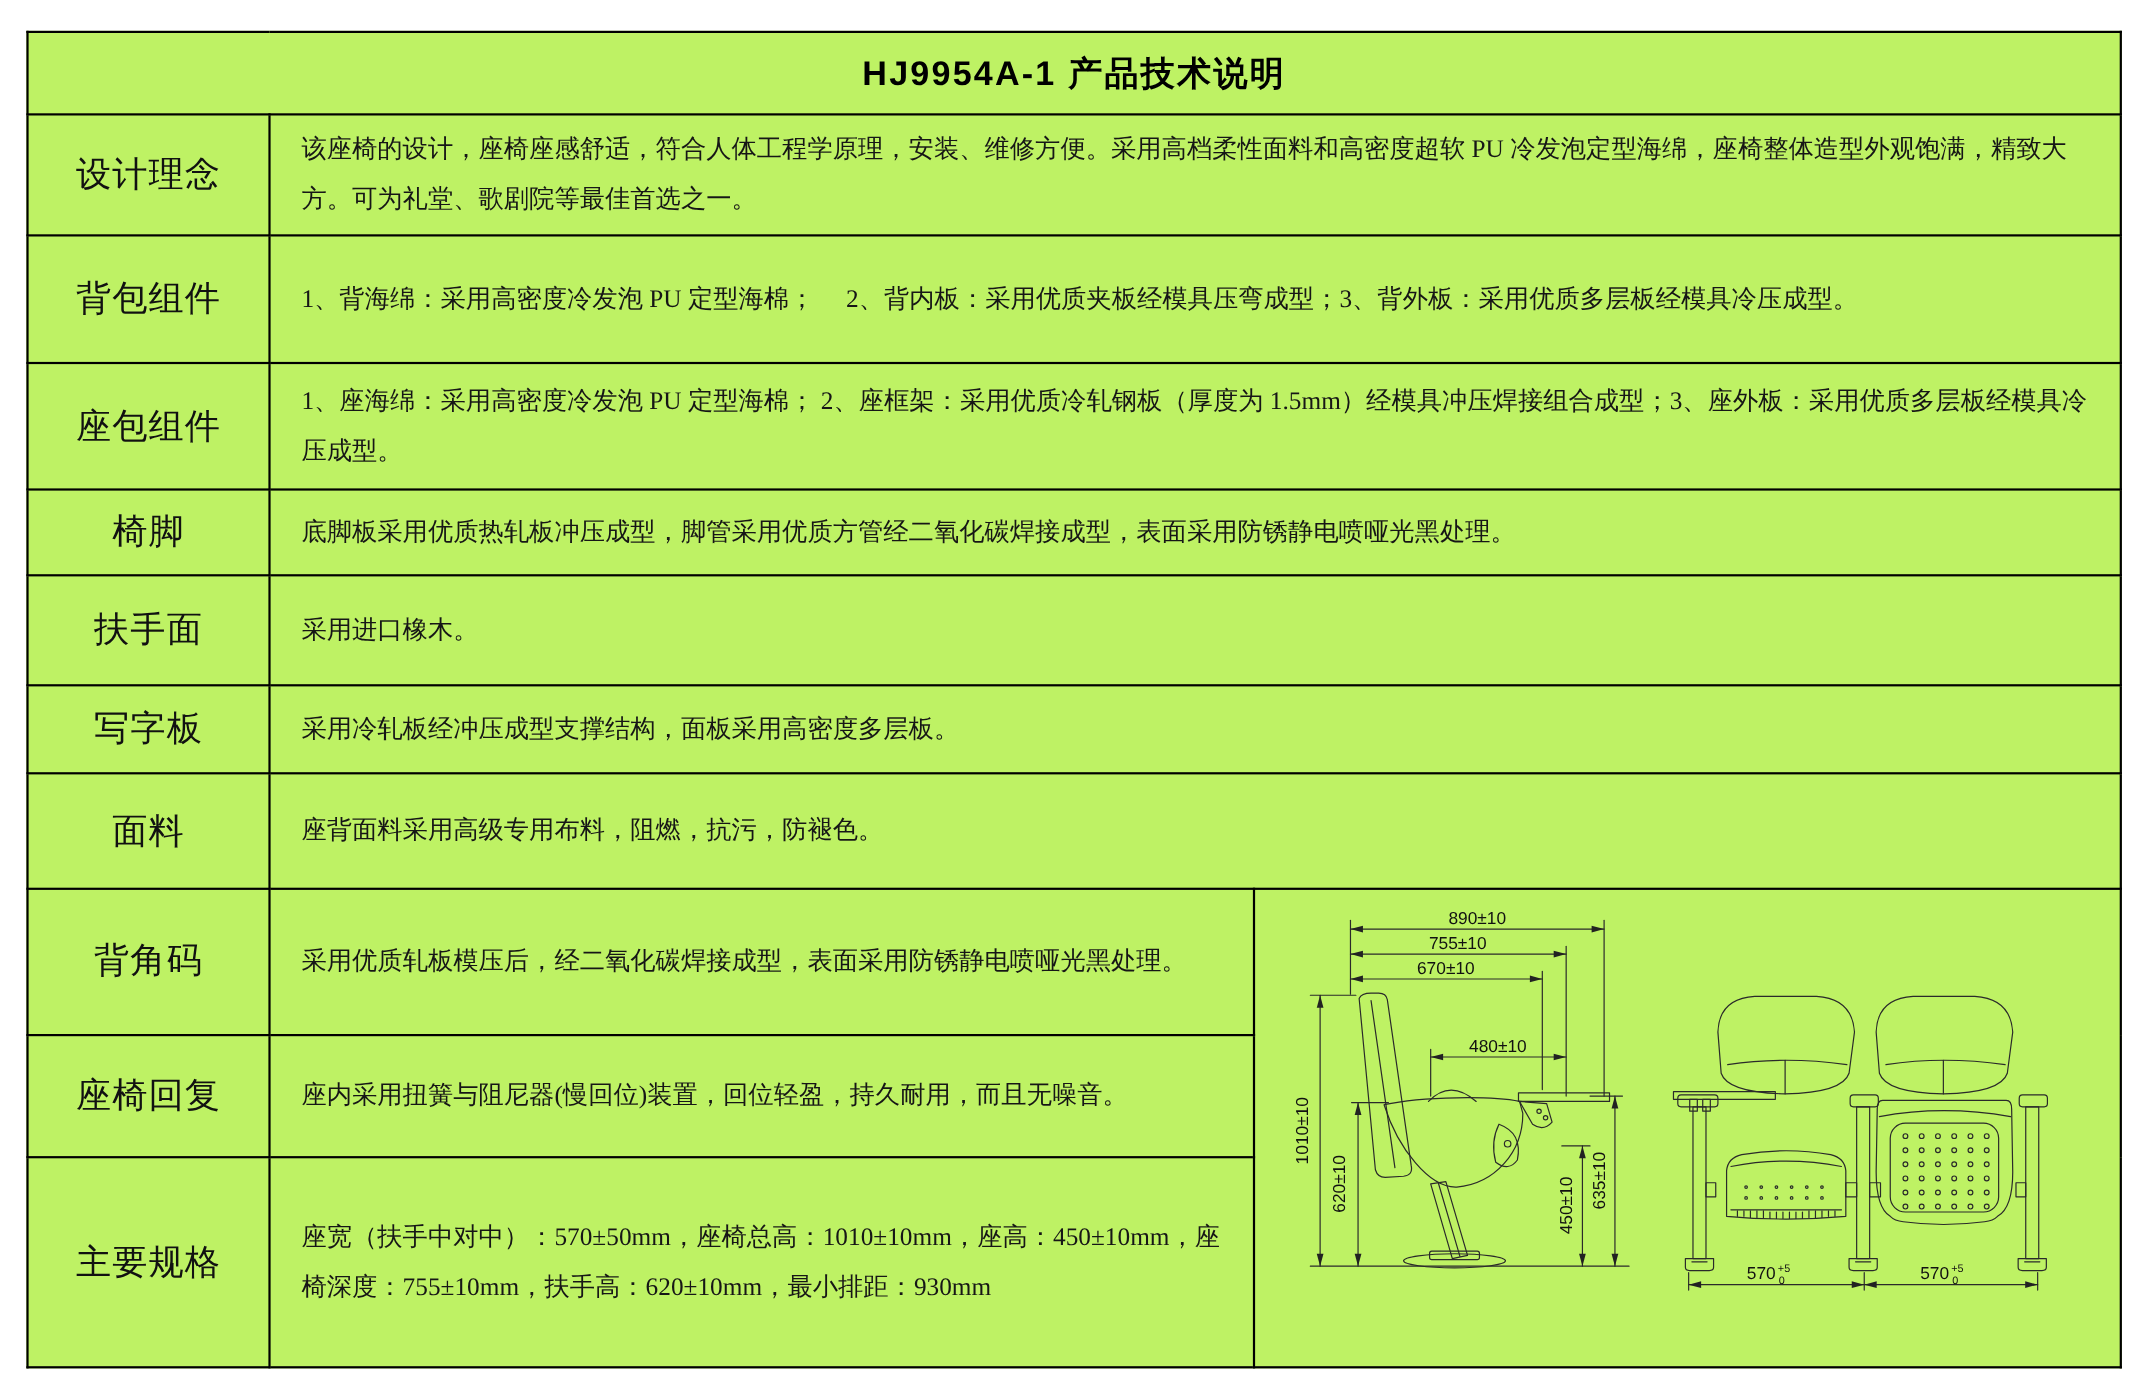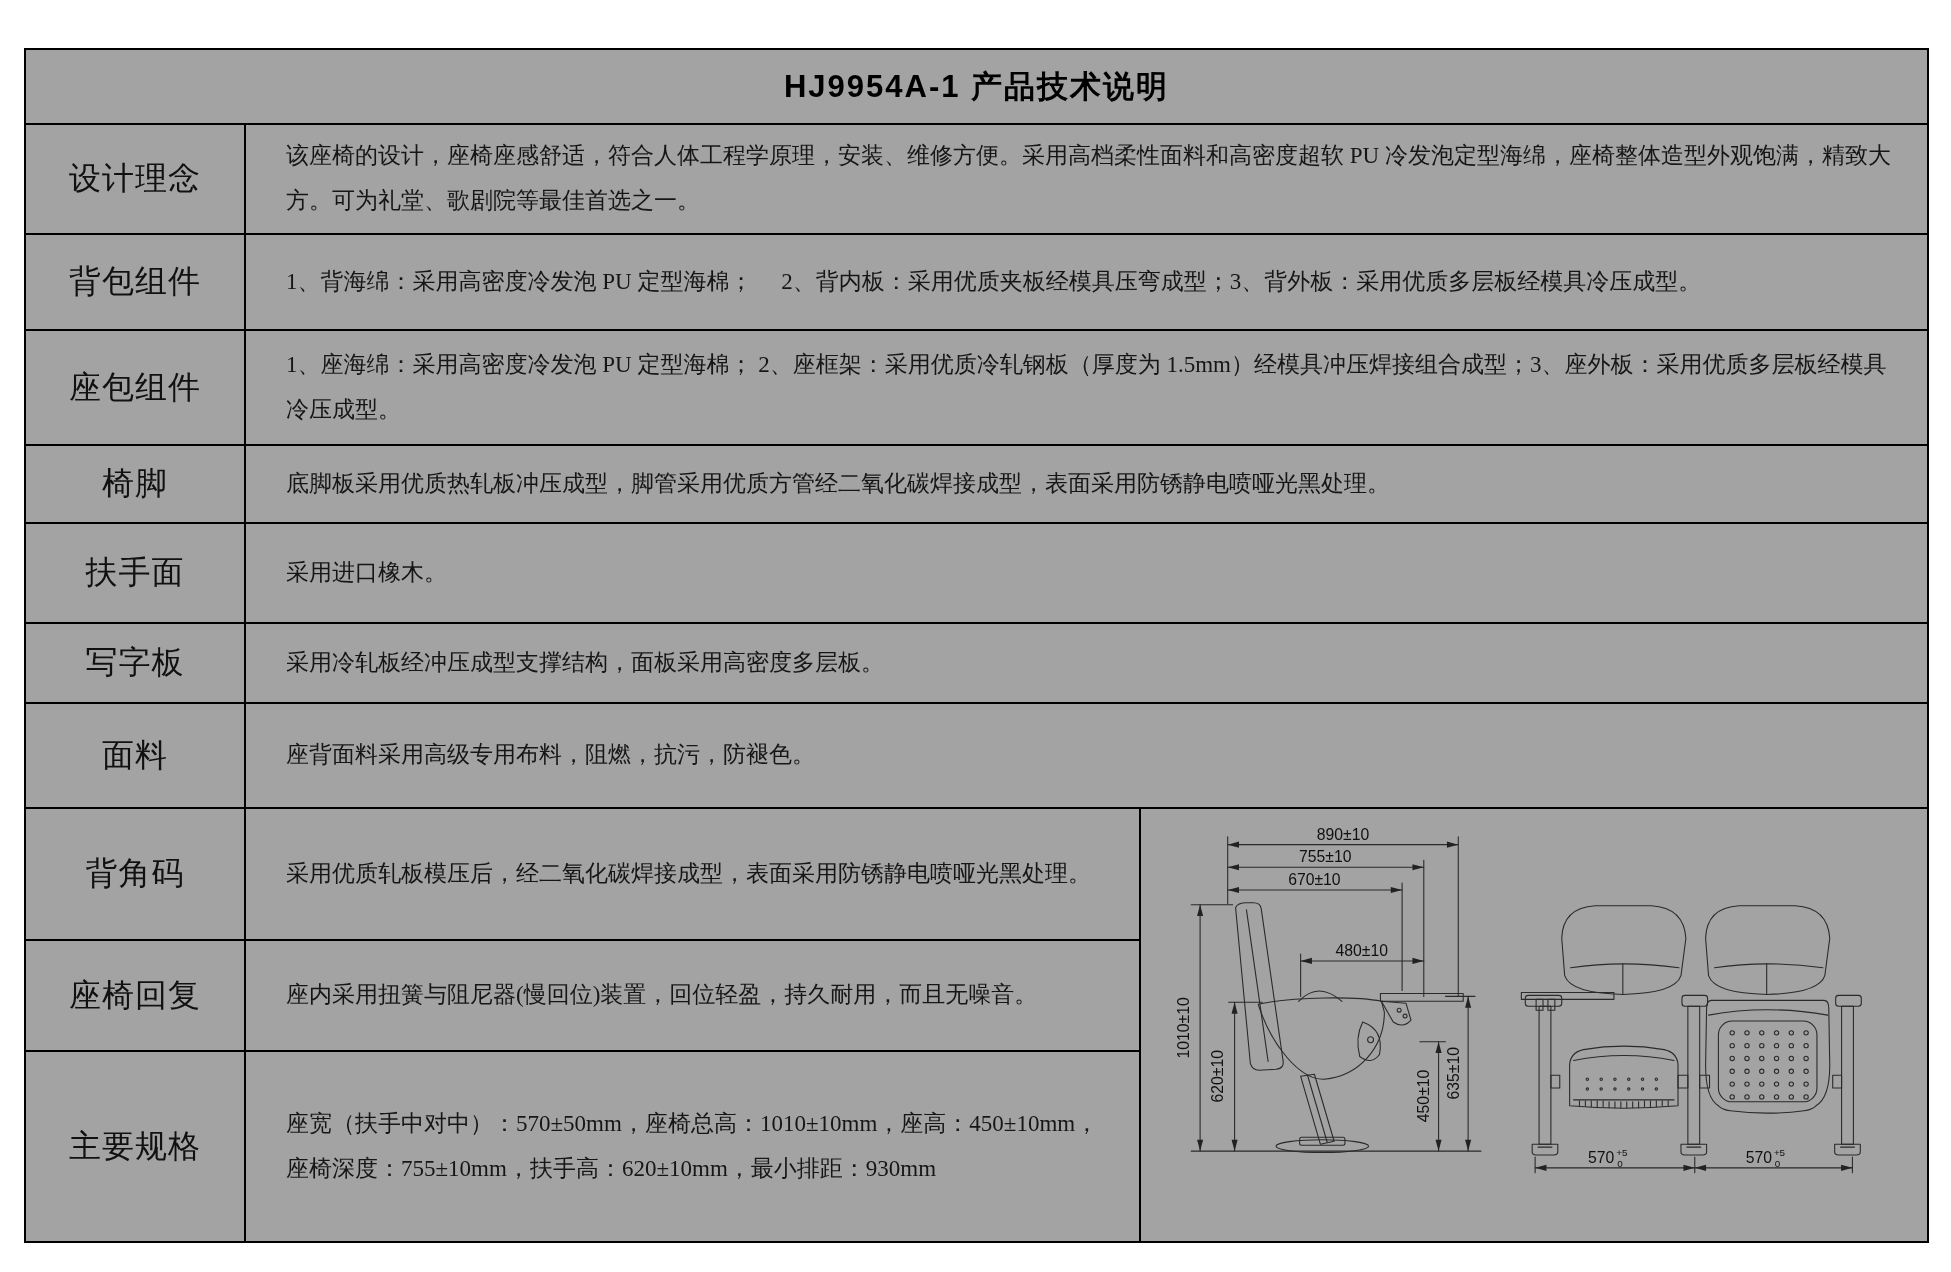--- a/index.html
+++ b/index.html
@@ -1,27 +1,27 @@
 <!DOCTYPE html>
 <html><head>
 <meta charset="utf-8">
 <style>
   html,body{margin:0;padding:0;background:#ffffff;}
   body{width:1951px;height:1272px;font-family:"Liberation Serif","DejaVu Serif",serif;color:#1a1a1a;}
   .sheet{position:absolute;left:24px;top:28px;width:1903px;}
-  table.spec{border-collapse:collapse;table-layout:fixed;width:1903px;background:#a3a3a3;margin-top:20px;}
+  table.spec{border-collapse:collapse;table-layout:fixed;width:1903px;background:#bef264;}
   table.spec td{border:2px solid #000;vertical-align:middle;box-sizing:border-box;}
   td.title-cell{text-align:center;font-family:"Liberation Sans","DejaVu Sans",sans-serif;
     font-weight:700;font-size:31px;letter-spacing:2px;color:#000;}
   td.lbl{text-align:center;font-size:32px;color:#111;letter-spacing:1px;}
-  td.txt{font-size:23px;line-height:1.95;padding:8px 24px 8px 40px;color:#161616;}
+  td.txt{font-size:23px;line-height:1.95;padding:8px 24px 8px 28px;color:#161616;}
   td.draw-cell{padding:12px;vertical-align:middle;text-align:center;}
   .r-title{height:75px;}
   .r1{height:110px;}
-  .r2{height:96px;}
+  .r2{height:116px;}
   .r3{height:115px;border-radius:18px;}
   .r4{height:78px;}
   .r5{height:100px;}
   .r6{height:80px;}
   .r7{height:105px;}
   .r8{height:125px;}
   .r9{height:105px;}
   .r10{height:180px;}
   svg text{font-family:"Liberation Sans","DejaVu Sans",sans-serif;fill:#111;}
   .dimtxt{font-size:16px;}

